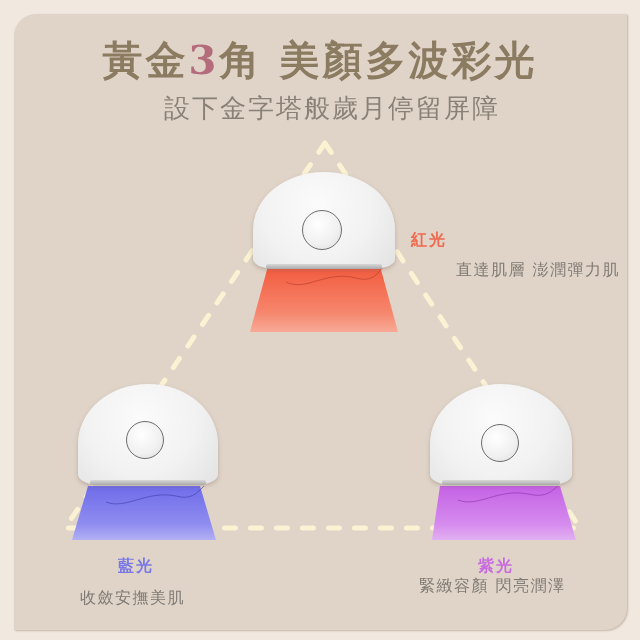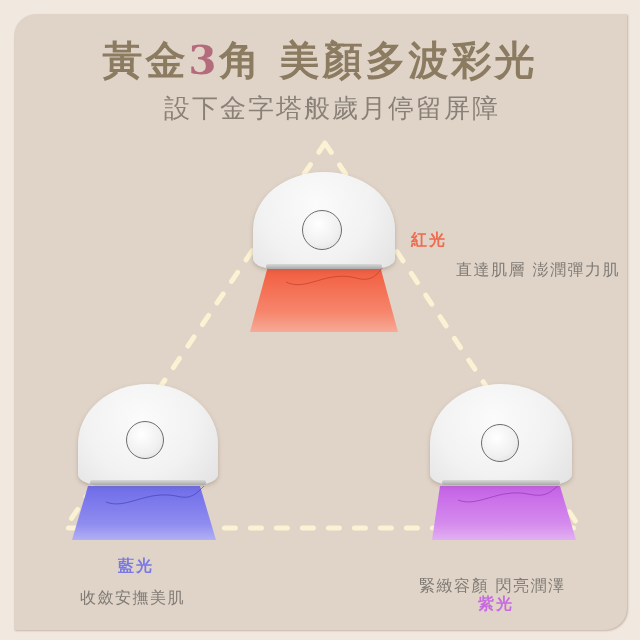--- a/index.html
+++ b/index.html
@@ -76,14 +76,14 @@
         <stop offset="1" stop-color="#e2b0f2"></stop>
       </linearGradient>
     </defs>
     <polygon points="12,4 132,4 148,58 4,58" fill="url(#gp)"></polygon>
     <path d="M30,18 C50,26 70,6 100,12 C118,16 122,10 130,4" stroke="#8a2fa8" stroke-width="1" fill="none" opacity="0.6"></path>
   </svg>
   <div class="dome" style="left:430px;top:384px;width:142px;height:100px;"></div>
   <div class="strip" style="left:442px;top:480px;width:118px;"></div>
   <div class="btn" style="left:481px;top:424px;width:38px;height:38px;"></div>
 </div>
-<div class="label-title" style="left:478px;top:554px;color:#c86ae0;margin-top:38px;">紫光</div>
+<div class="label-title" style="left:478px;top:554px;color:#c86ae0;">紫光</div>
 <div class="label-desc" style="left:419px;top:576px;">緊緻容顏 閃亮潤澤</div>
 
 </body></html>

